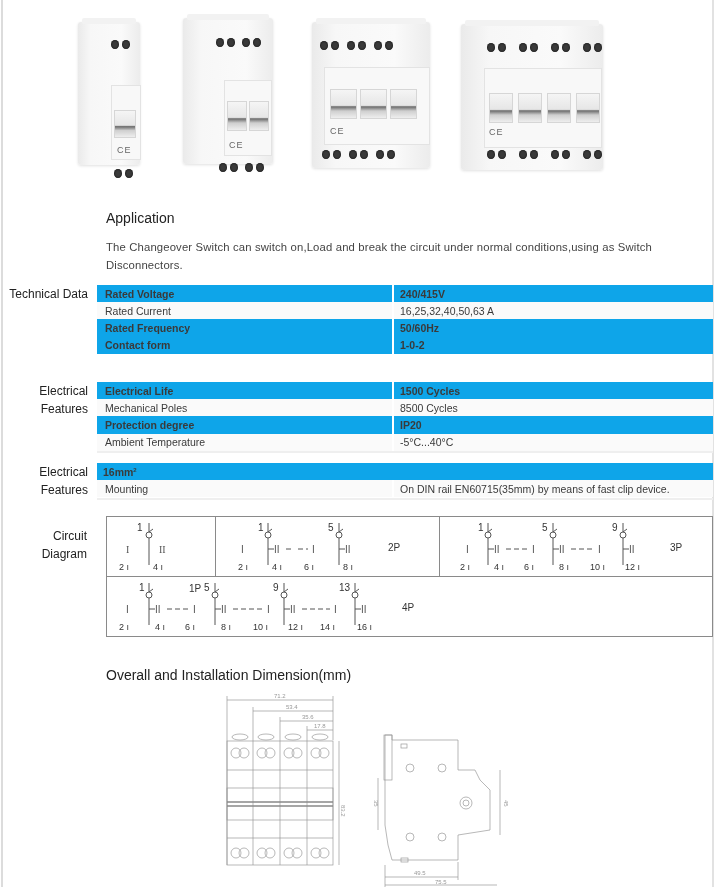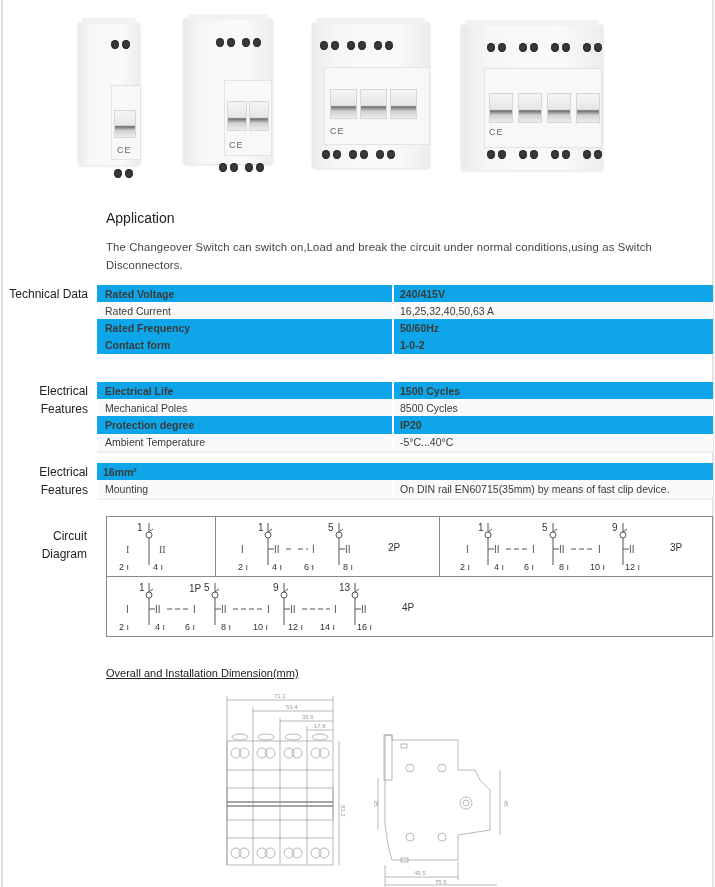--- a/index.html
+++ b/index.html
@@ -30,21 +30,21 @@
   .row .v { flex: 1; padding-left: 6px; }
   .tbl-line { position: absolute; left: 97px; width: 616px; height: 2px; background: #efefef; }
   sup { font-size: 6px; vertical-align: 4px; }
 
   .circ-label { position: absolute; left: 20px; top: 518px; width: 67px; text-align: right; font-size: 12px; line-height: 17.5px; color: #222; margin-top: 10px; }
   .circ-box { position: absolute; left: 106px; top: 516px; width: 607px; height: 121px; border: 1px solid #8a8a8a; }
   .cell { position: absolute; border-right: 1px solid #8a8a8a; border-bottom: 1px solid #8a8a8a; }
   .cell svg { position: absolute; left: 0; top: 0; }
   .cell .tag { position: absolute; font-size: 10px; color: #333; }
 
-  .h-dim { position: absolute; left: 106px; top: 667px; font-size: 11px; color: #222; text-decoration: underline; }
+  .h-dim { position: absolute; left: 106px; top: 667px; font-size: 14px; color: #222; }
   .dim-front { position: absolute; left: 210px; top: 690px; }
   .dim-side { position: absolute; left: 370px; top: 720px; }
 </style>
 </head>
 <body>
 
 <div class="frame-l"></div>
 <div class="frame-r"></div>
 
 <div class="products">

